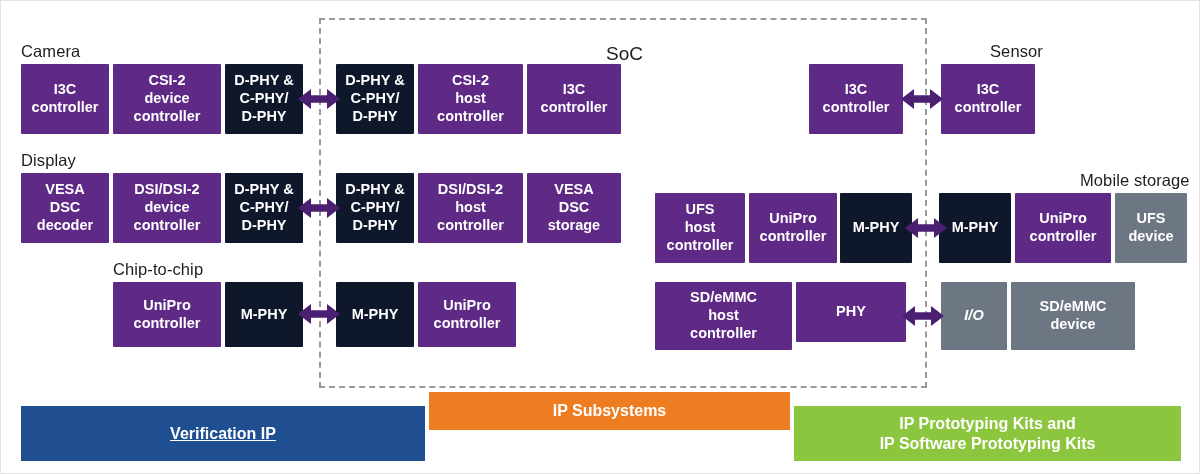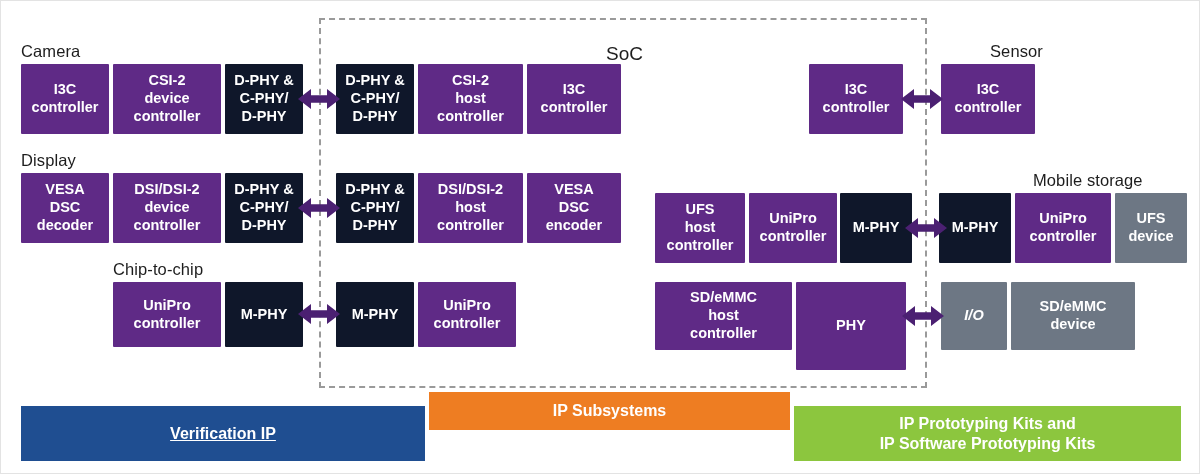--- a/index.html
+++ b/index.html
@@ -88,21 +88,21 @@
 
 <div id="canvas">
 
   <div class="soc-region" style="left:318px; top:17px; width:608px; height:370px;"></div>
   <div class="soc-label" style="left:605px; top:42px;">SoC</div>
 
   <div class="caption" style="left:20px;  top:41px;">Camera</div>
   <div class="caption" style="left:20px;  top:150px;">Display</div>
   <div class="caption" style="left:112px; top:259px;">Chip-to-chip</div>
   <div class="caption" style="left:975px; top:41px;margin-left:14px;">Sensor</div>
-  <div class="caption" style="left:1032px;top:170px;">Mobile storage</div>
+  <div class="caption" style="left:1079px;top:170px;">Mobile storage</div>
 
   <div id="blocks-layer">
       <div class="blk c-dark" style="left: 20px; top: 63px; width: 88px; height: 70px;">
         <div>
           <span>I3C</span>
           <span>controller</span>
         </div>
       </div>
       <div class="blk c-dark" style="left: 112px; top: 63px; width: 108px; height: 70px;">
         <div>
@@ -182,21 +182,21 @@
         <div>
           <span>DSI/DSI-2</span>
           <span>host</span>
           <span>controller</span>
         </div>
       </div>
       <div class="blk c-dark" style="left: 526px; top: 172px; width: 94px; height: 70px;">
         <div>
           <span>VESA</span>
           <span>DSC</span>
-          <span>encoder</span>
+          <span>storage</span>
         </div>
       </div>
       <div class="blk c-dark" style="left: 654px; top: 192px; width: 90px; height: 70px;">
         <div>
           <span>UFS</span>
           <span>host</span>
           <span>controller</span>
         </div>
       </div>
       <div class="blk c-dark" style="left: 748px; top: 192px; width: 88px; height: 70px;">
@@ -249,21 +249,21 @@
           <span>controller</span>
         </div>
       </div>
       <div class="blk c-dark" style="left: 654px; top: 281px; width: 137px; height: 68px;">
         <div>
           <span>SD/eMMC</span>
           <span>host</span>
           <span>controller</span>
         </div>
       </div>
-      <div class="blk c-dark" style="left: 795px; top: 281px; width: 110px; height: 88px;">
+      <div class="blk c-dark" style="left: 795px; top: 281px; width: 110px; height: 60px;">
         <div>
           <span>PHY</span>
         </div>
       </div>
       <div class="blk c-gray" style="left: 940px; top: 281px; width: 66px; height: 68px; font-style: italic;">
         <div>
           <span>I/O</span>
         </div>
       </div>
       <div class="blk c-gray" style="left: 1010px; top: 281px; width: 124px; height: 68px;">

